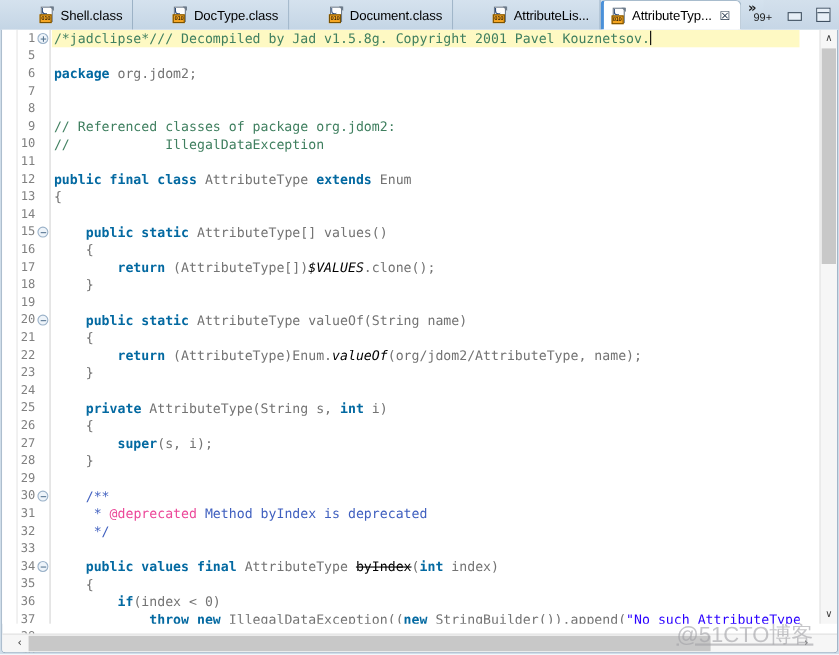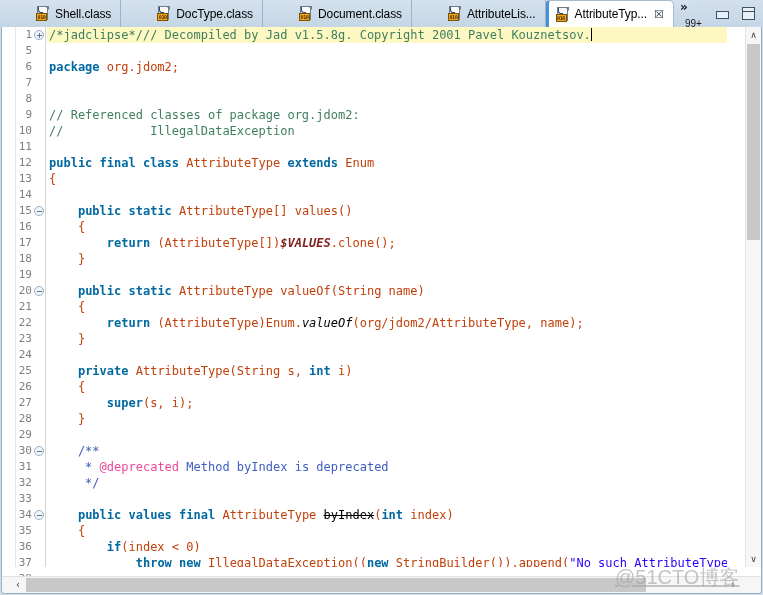--- a/index.html
+++ b/index.html
@@ -119,21 +119,21 @@
   }
   .tab-overflow .chev {
     font-size: 12px;
     font-weight: bold;
     color: #1b1b1b;
     line-height: 12px;
     font-family: "DejaVu Sans", sans-serif;
   }
   .tab-overflow .cnt {
     position: absolute;
-    left: 11px; top: 18px;
+    left: 11px; top: 11px;
     font-size: 10px;
     color: #1b1b1b;
   }
   .tabbar-spacer { flex: 1 1 auto; height: 27px;
     background: linear-gradient(to bottom, #d3e0ec 0%, #c6d6e6 100%); }
   .winbtns {
     display: flex;
     align-items: center;
     height: 27px;
     padding-right: 8px;
@@ -255,24 +255,24 @@
     vertical-align: -2px;
     margin-left: 0px;
   }
 
   
   .kw  { color: #0369a1; font-weight: bold; }
   .cm  { color: #3f7f5f; }
   .jd  { color: #3f5fbf; }
   .jdt { color: #ec4899; margin-top: 36px; }
   .str { color: #2a00ff; }
-  .fld { color: #7f1d1d; font-style: italic; font-weight: bold; }
+  .fld { color: #000000; font-style: italic; font-weight: normal; }
   .mth { color: #000000; font-style: italic; }
   .dep { text-decoration: line-through; }
-  .pln { color: #c2410c; margin-top: 32px; }
+  .pln { color: #737373; margin-top: 32px; }
 
   
   .vscroll {
     position: absolute;
     right: 0px; top: 0px;
     width: 16px; height: 540px;
     background: #f6f6f6;
     border-left: 1px solid #e2e2e2;
     box-sizing: border-box;
   }

